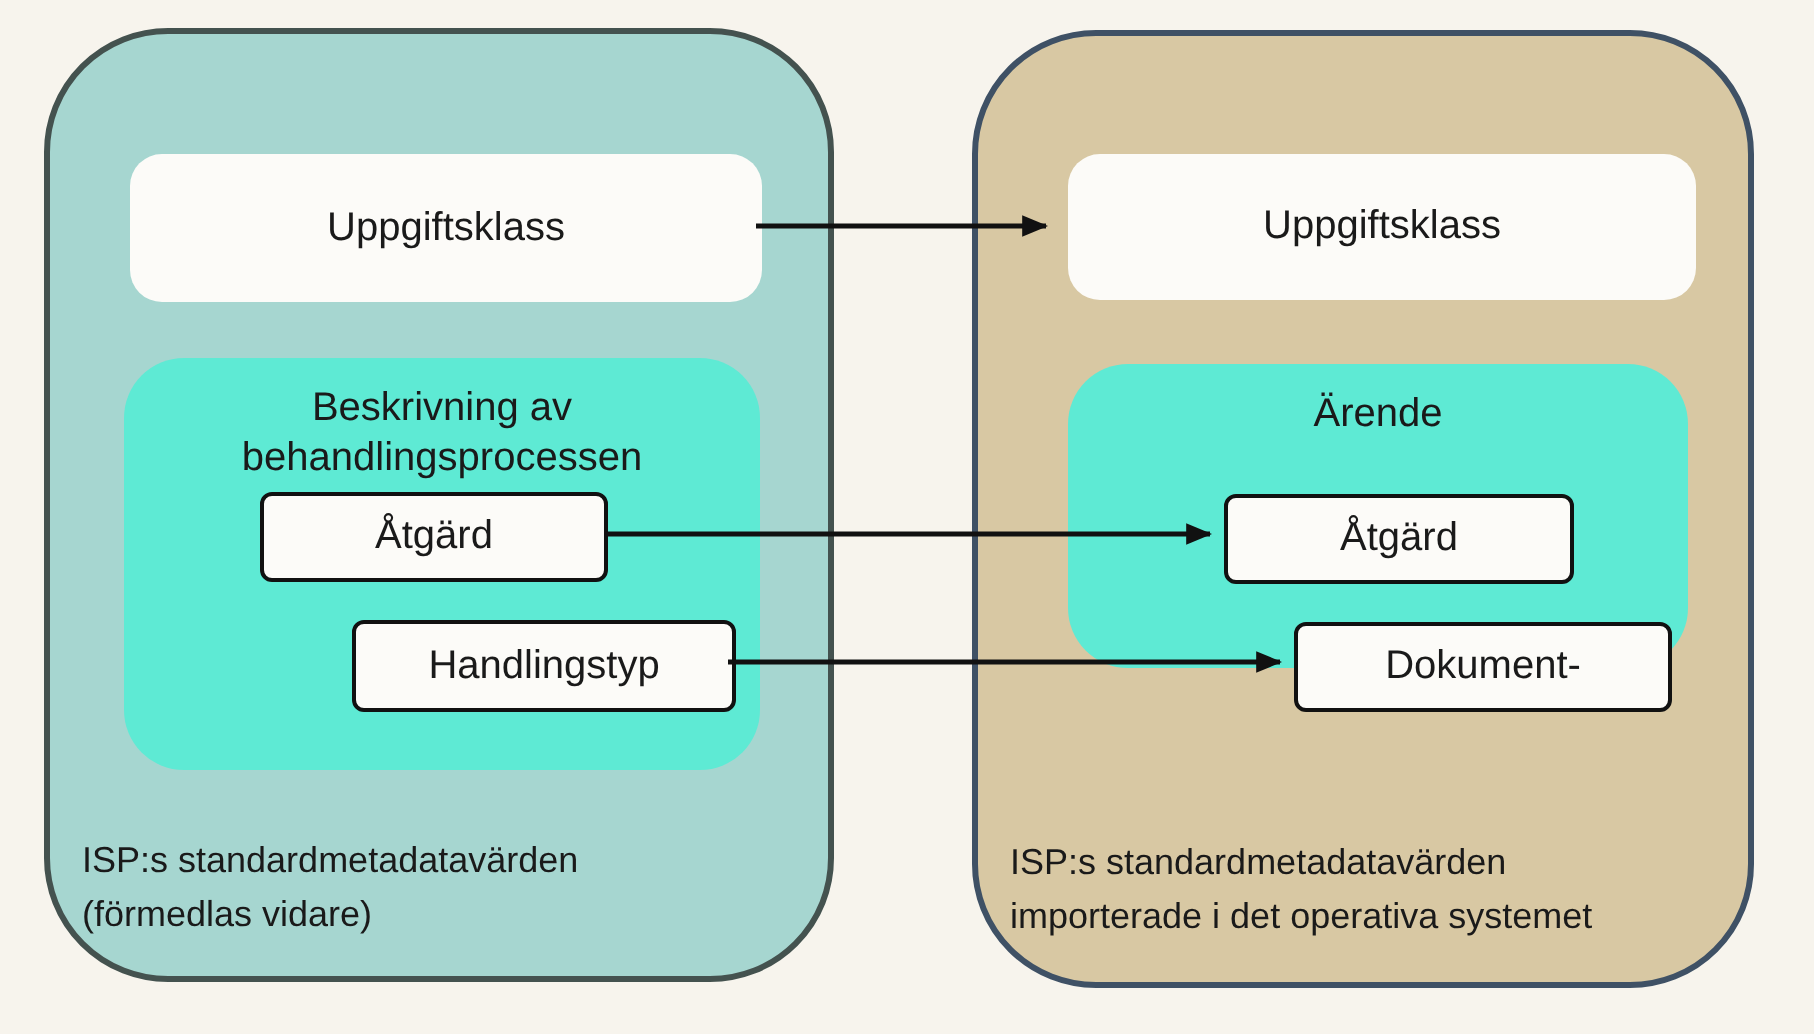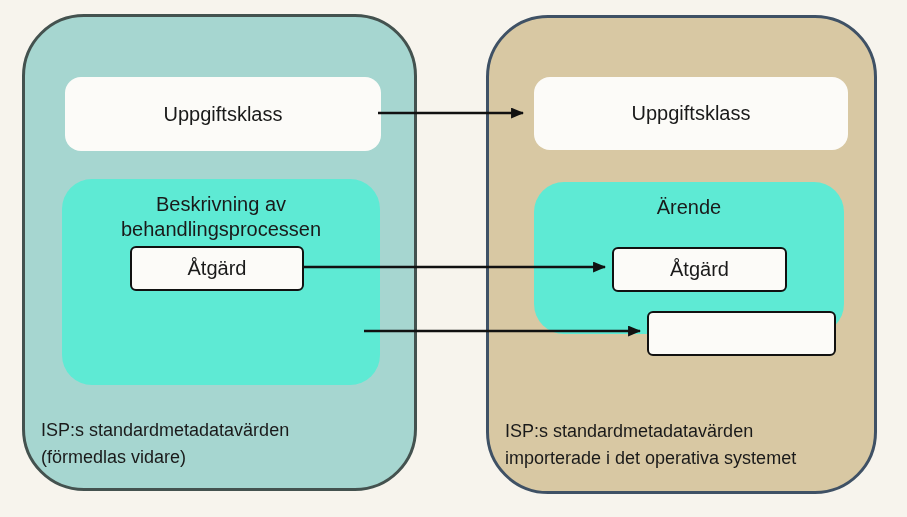--- a/index.html
+++ b/index.html
@@ -121,20 +121,23 @@
     <div class="bigbox">
       <div class="title">
         <span>Beskrivning av</span>
         <span>behandlingsprocessen</span>
       </div>
 
       <div class="outbox atgard">
         <span>Åtgärd</span>
       </div>
 
+      <div class="outbox handlingstyp">
+        <span>Handlingstyp</span>
+      </div>
     </div>
 
     <div class="caption">
       <span>ISP:s standardmetadatavärden</span>
       <span>(förmedlas vidare)</span>
     </div>
   </div>
 
   <div class="panel right">
 
@@ -145,20 +148,21 @@
     <div class="bigbox">
       <div class="title">
         <span>Ärende</span>
       </div>
 
       <div class="outbox atgard">
         <span>Åtgärd</span>
       </div>
 
       <div class="outbox dokument">
+        <span>Dokument-</span>
       </div>
     </div>
 
     <div class="caption">
       <span>ISP:s standardmetadatavärden</span>
       <span>importerade i det operativa systemet</span>
     </div>
   </div>
 
   <svg class="arrows" viewBox="0 0 907 517" xmlns="http://www.w3.org/2000/svg">

